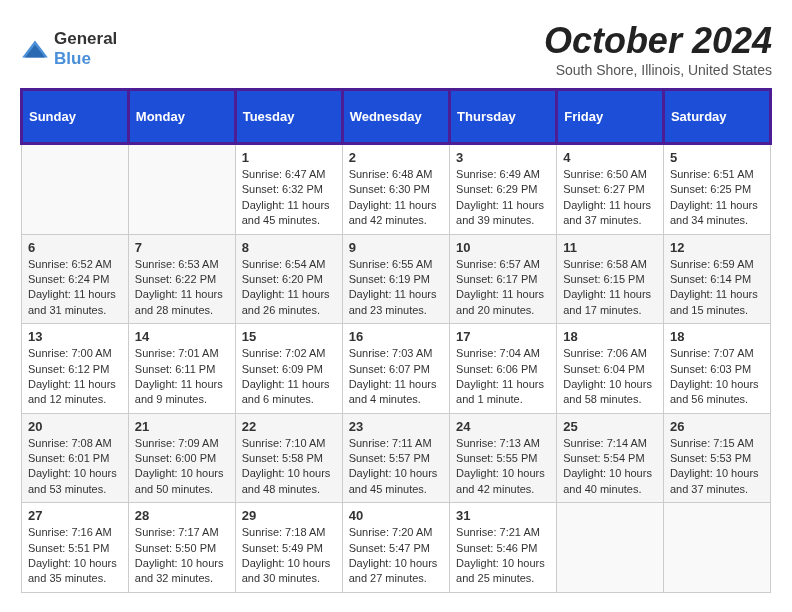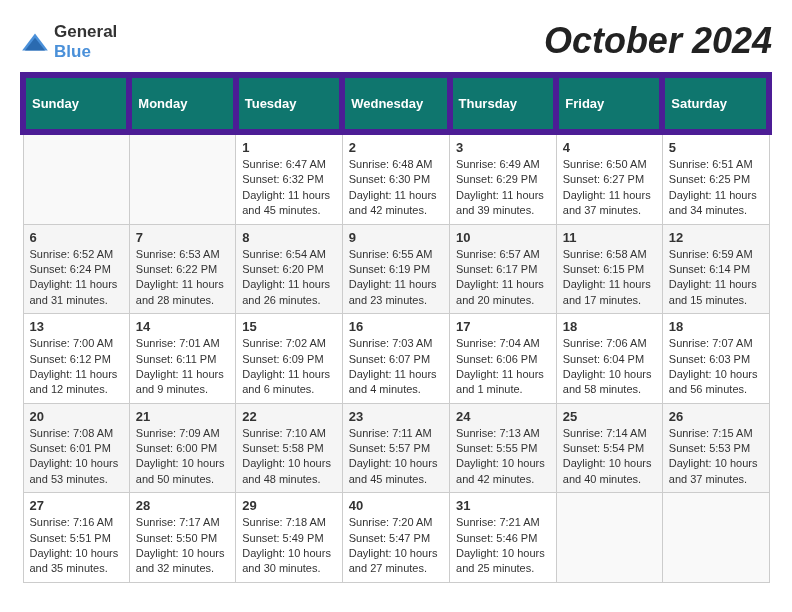--- a/index.html
+++ b/index.html
@@ -6,21 +6,21 @@
     body {
       font-family: Arial, sans-serif;
       background: #fff;
       width: 792px;
       min-height: 612px;
       padding: 20px;
     }
     .header {
       display: flex;
       justify-content: space-between;
-      align-items: flex-end;
+      align-items: center;
       margin-bottom: 10px;
       gap: 24px;
     }
     .logo {
       display: flex;
       align-items: center;
       gap: 4px;
     }
     .logo-icon {
       width: 30px;
@@ -38,26 +38,26 @@
     .location {
       font-size: 14px;
       color: #555;
     }
     .calendar {
       width: 100%;
       border-collapse: collapse;
       border: 1px solid #ccc;
     }
     .calendar th {
-      background-color: #0f766e;
+      background-color: #1d4ed8;
       color: #fff;
       text-align: left;
       padding: 18px 6px;
       font-size: 13px;
-      border: 6px solid #4c1d95;
+      border: 3px solid #4c1d95;
     }
     .calendar td {
       vertical-align: top;
       padding: 5px 6px;
       border: 1px solid #ccc;
       font-size: 11px;
       color: #333;
       width: 108px;
       min-height: 80px;
       background: #fff;
@@ -92,20 +92,21 @@
       <polygon points="20,2 38,26 2,26" fill="#4a90d9"></polygon>
       <polygon points="20,8 34,26 6,26" fill="#2a6ab0"></polygon>
     </svg>
     <div>
       <span style="font-size:17px;font-weight:bold;color:#333;">General</span><br>
       <span style="font-size:17px;font-weight:bold;color:#4a90d9;margin-top:24px;">Blue</span>
     </div>
   </div>
   <div class="title-block">
     <div class="month-title">October 2024</div>
+    <div class="location">South Shore, Illinois, United States</div>
   </div>
 </div>
 
 <table class="calendar">
   <thead>
     <tr>
     <th>Sunday</th>
         <th>Monday</th>
         <th>Tuesday</th>
         <th>Wednesday</th>

